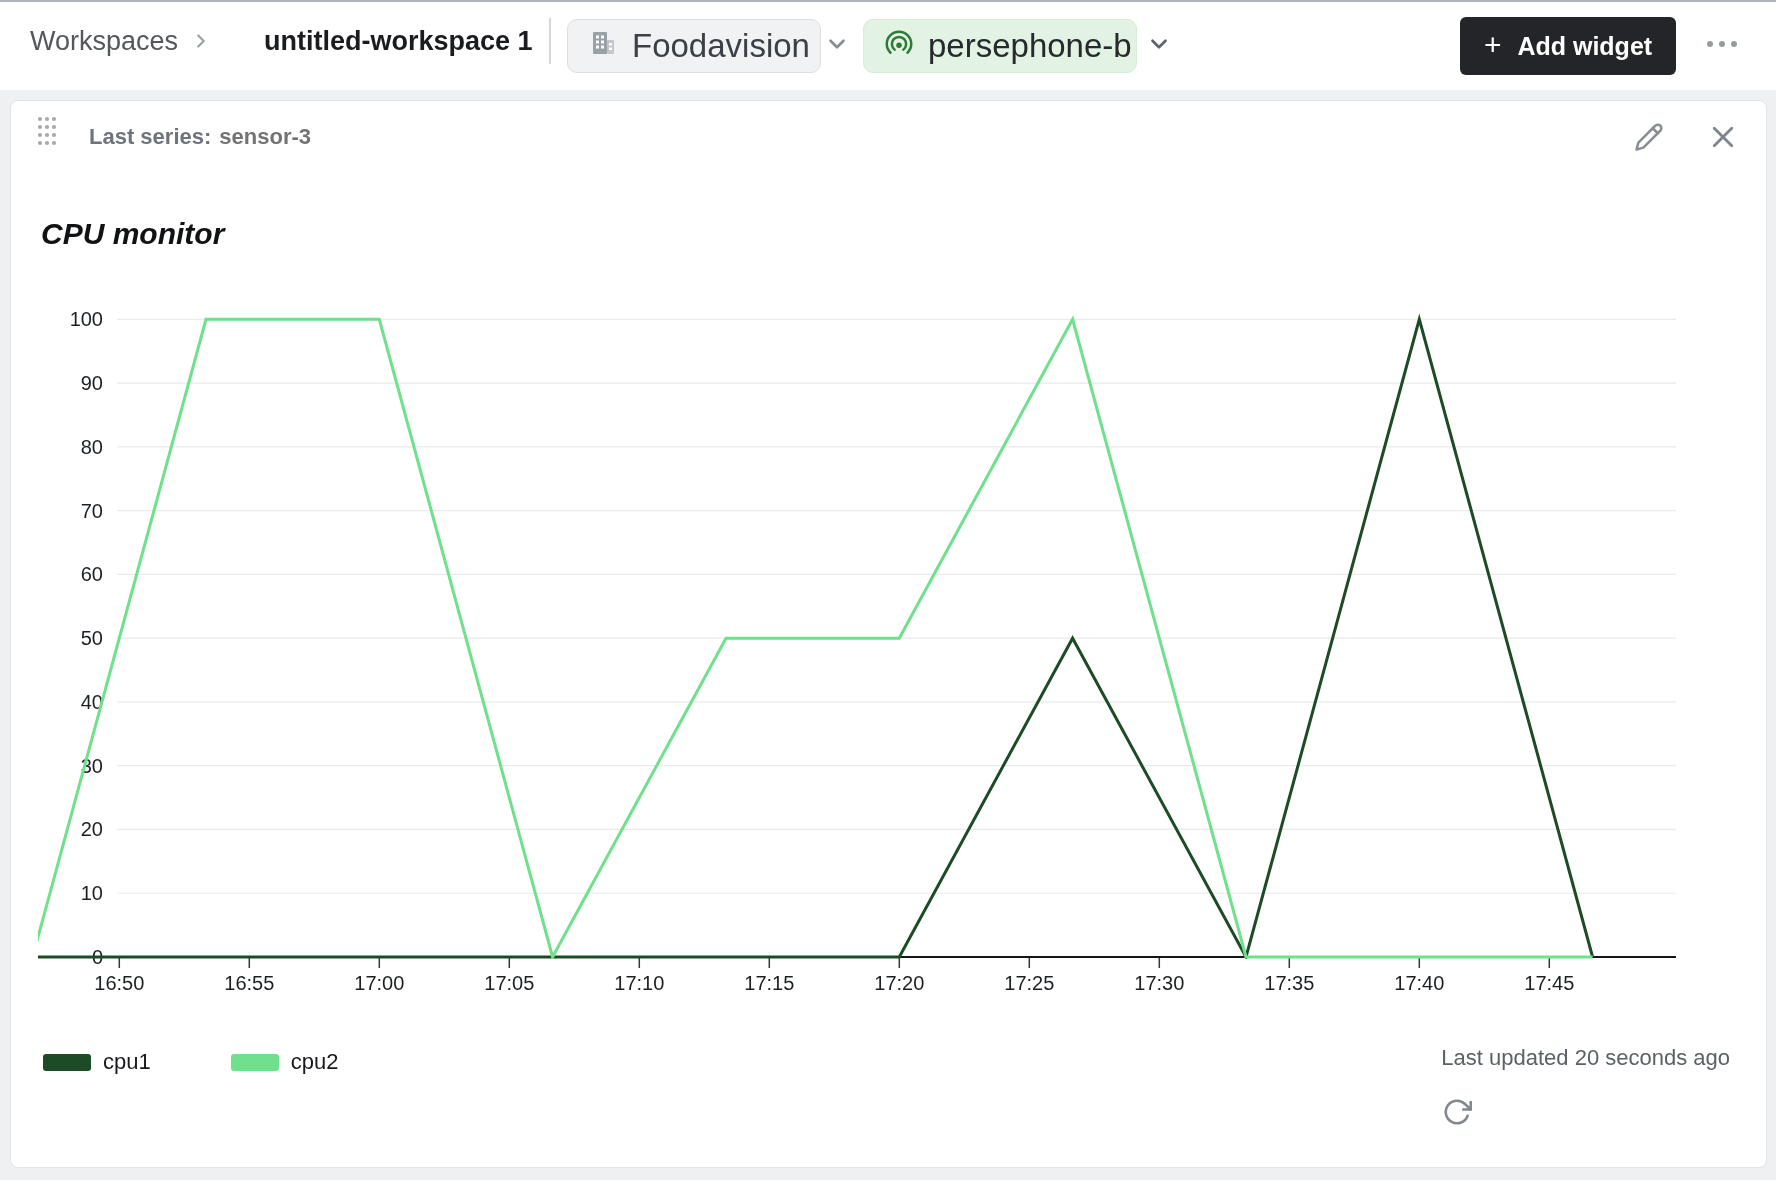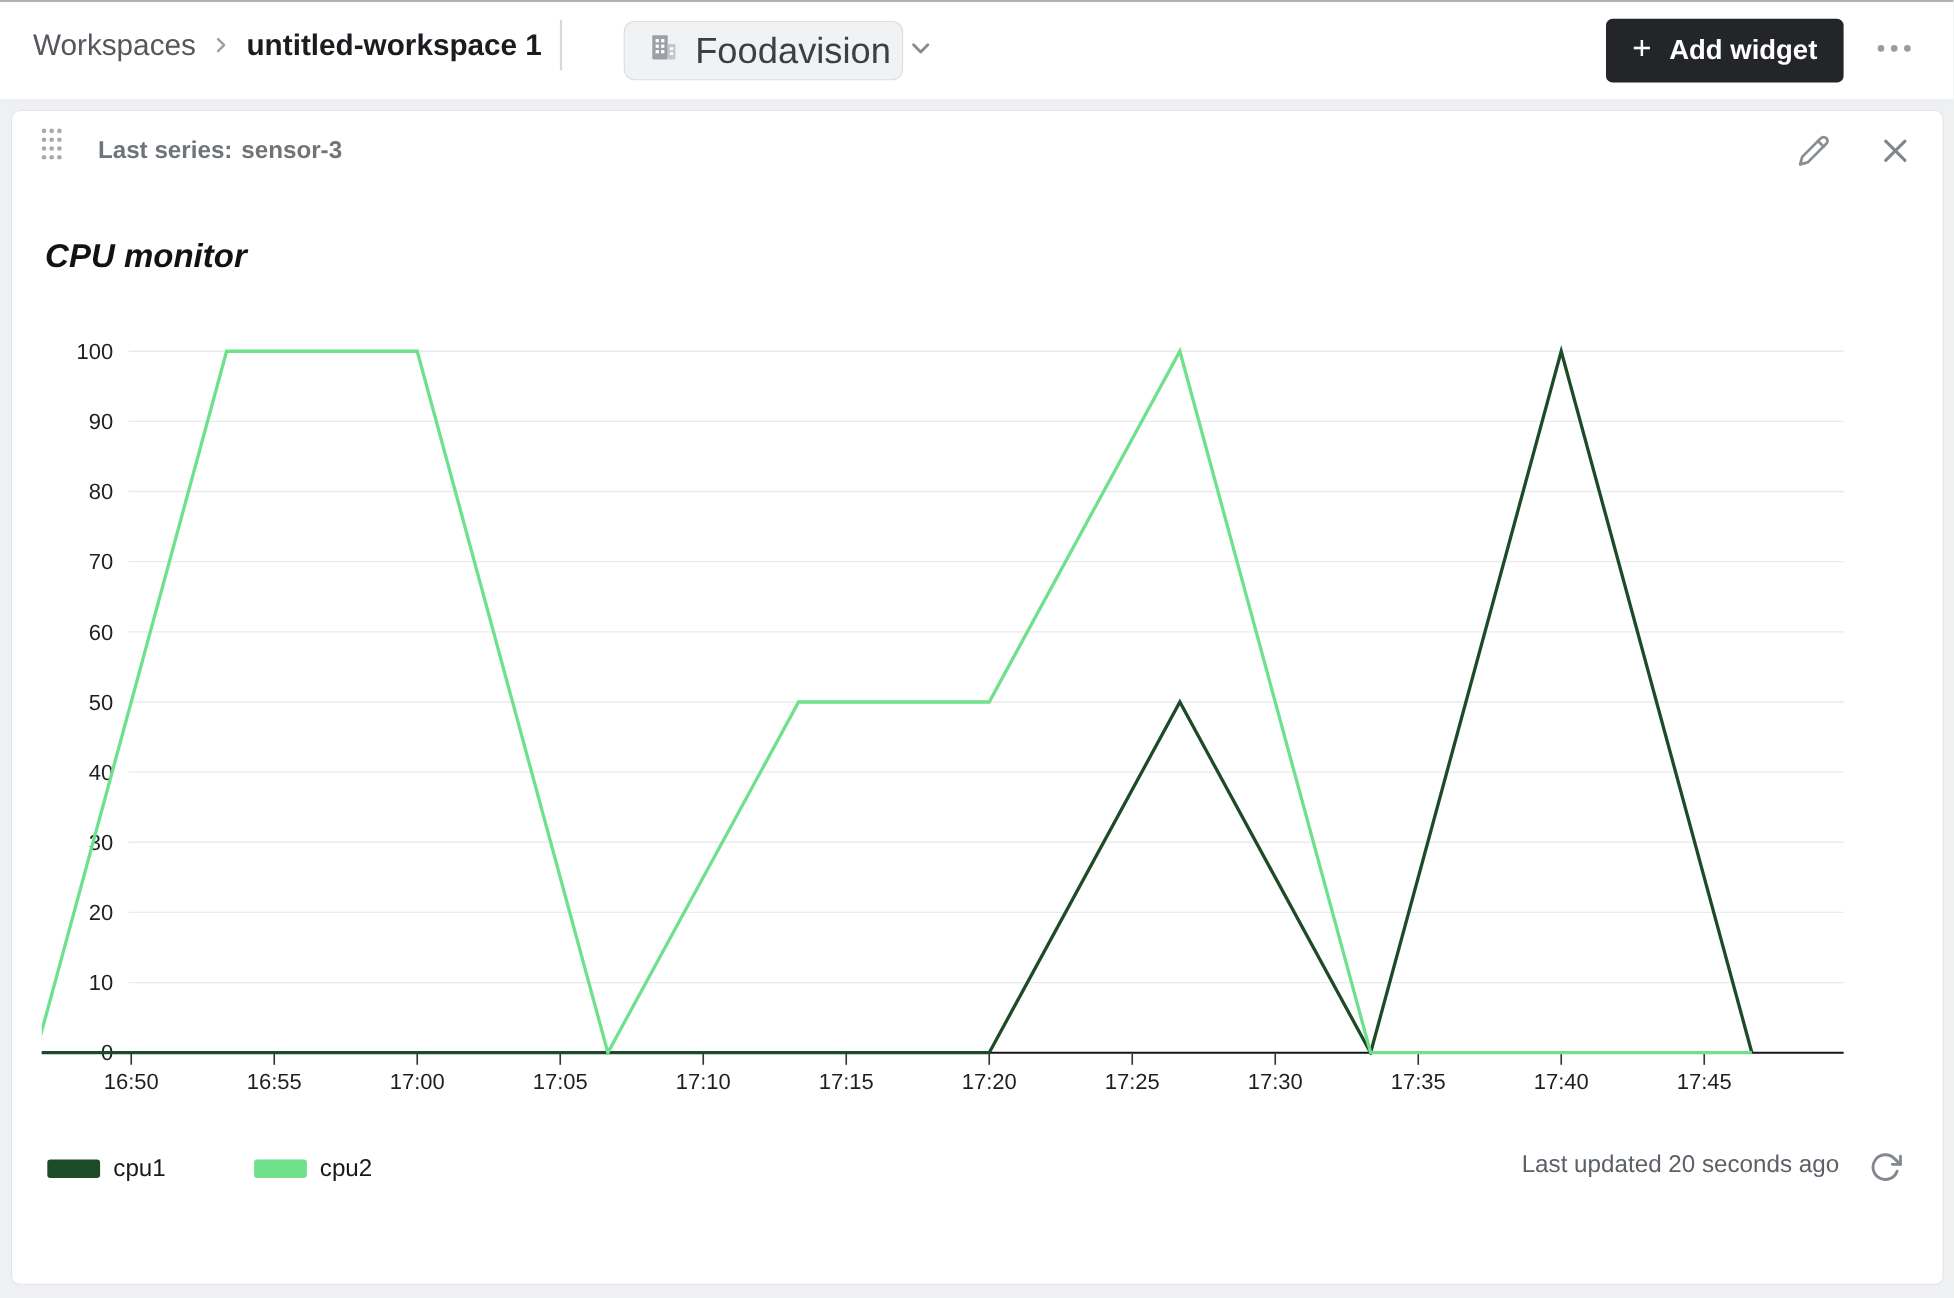--- a/index.html
+++ b/index.html
@@ -2,21 +2,21 @@
 <html><head>
 <meta charset="utf-8">
 <style>
   html,body{margin:0;padding:0;background:#eef0f1;font-family:"Liberation Sans",sans-serif;}
   .stage{position:relative;width:1776px;height:1180px;background:#eef0f1;overflow:hidden;}
   .top-edge{position:absolute;top:0;left:0;right:0;height:2px;background:#b0b3b6;}
   .topbar{position:absolute;top:2px;left:0;width:1776px;height:88px;background:#ffffff;}
   .crumbs{position:absolute;left:30px;top:0;height:78px;display:flex;align-items:center;gap:12px;}
   .crumb-root{font-size:27px;color:#54585d;}
   .crumb-sep{display:flex;align-items:center;color:#9aa0a5;}
-  .crumb-current{font-size:27px;font-weight:700;color:#1a1c1f;}
+  .crumb-current{font-size:27px;font-weight:700;color:#1a1c1f;margin-left:40px;}
   .text-cursor{width:2px;height:46px;background:#d6d8db;margin-left:4px;}
   .pill{position:absolute;top:17px;height:54px;display:flex;align-items:center;gap:14px;
         border-radius:10px;padding:0 20px;box-sizing:border-box;cursor:pointer;border:1px solid transparent;}
   .pill-org{left:567px;width:254px;background:#f1f2f4;border-color:#dcdee1;}
   .pill-device{left:863px;width:274px;background:#e2f3e3;border-color:#d5ecd7;}
   .pill-label{font-size:33px;color:#3b4046;white-space:nowrap;}
   .pill-device .pill-label{color:#26292d;}
   .pill .chev{margin-left:auto;}
   .add-btn{position:absolute;left:1460px;top:15px;width:216px;height:58px;background:#232528;color:#ffffff;
         border:none;border-radius:6px;display:flex;align-items:center;justify-content:center;gap:16px;
@@ -34,21 +34,21 @@
   .icon-btn{position:absolute;top:19px;width:34px;height:34px;background:none;border:none;padding:0;cursor:pointer;
         display:flex;align-items:center;justify-content:center;}
   .edit-btn{left:1621px;}
   .close-btn{left:1695px;}
   .chart-title{position:absolute;left:30px;top:116px;margin:0;font-size:30px;font-weight:600;color:#101214;font-style:italic;}
   .chart-svg{position:absolute;left:0;top:0;width:1757px;height:1068px;}
   .legend{position:absolute;left:32px;top:948px;display:flex;align-items:center;column-gap:80px;}
   .legend-item{display:flex;align-items:center;gap:12px;cursor:pointer;}
   .swatch{width:48px;height:17px;border-radius:3px;}
   .legend-label{font-size:22px;color:#17191c;}
-  .updated{position:absolute;right:36px;top:944px;height:40px;display:flex;align-items:flex-start;gap:26px;}
+  .updated{position:absolute;right:36px;top:944px;height:40px;display:flex;align-items:flex-start;gap:26px;flex-direction:column;}
   .updated-text{font-size:22px;color:#5c6167;}
   .refresh-btn{width:32px;height:32px;background:none;border:none;padding:0;cursor:pointer;
         display:flex;align-items:center;justify-content:center;}
 </style>
 </head>
 <body>
 
 <div class="stage">
   <div class="top-edge"></div>
 
@@ -82,20 +82,35 @@
         </svg>
       </span>
       <span class="pill-label">Foodavision</span>
       <span class="chev">
         <svg width="26" height="26" viewBox="0 0 24 24" fill="none" stroke="#888d93" stroke-width="2.4" stroke-linecap="round" stroke-linejoin="round">
             <polyline points="6 9 12 15 18 9"></polyline>
           </svg>
       </span>
     </div>
 
+    <div class="pill pill-device">
+      <span>
+        <svg width="30" height="30" viewBox="0 0 24 24" fill="none" stroke="#2c7a36" stroke-width="2" stroke-linecap="round">
+          <path d="M5.2 19 A 9.8 9.8 0 1 1 18.8 19"></path>
+          <path d="M8.5 16.5 A 5.7 5.7 0 1 1 15.5 16.5"></path>
+          <circle cx="12" cy="13" r="2.2" fill="#2c7a36" stroke="none"></circle>
+        </svg>
+      </span>
+      <span class="pill-label">persephone-b</span>
+      <span class="chev">
+        <svg width="26" height="26" viewBox="0 0 24 24" fill="none" stroke="#5d6369" stroke-width="2.4" stroke-linecap="round" stroke-linejoin="round">
+            <polyline points="6 9 12 15 18 9"></polyline>
+          </svg>
+      </span>
+    </div>
 
     <button class="add-btn">
       <span class="plus-glyph">+</span>
       <span>Add widget</span>
     </button>
 
     <button class="more-btn">
       <i></i>
         <i></i>
         <i></i>

